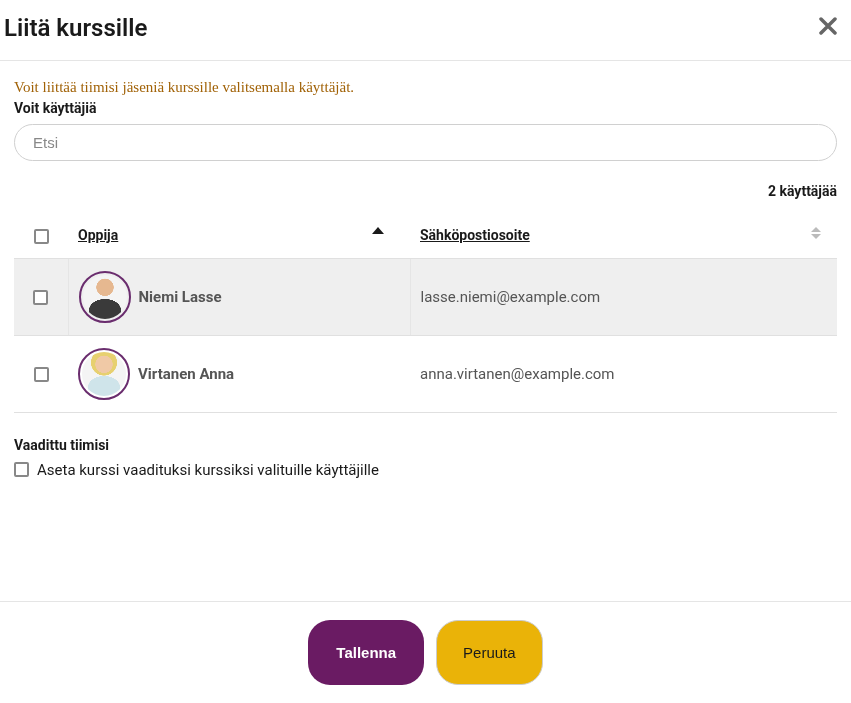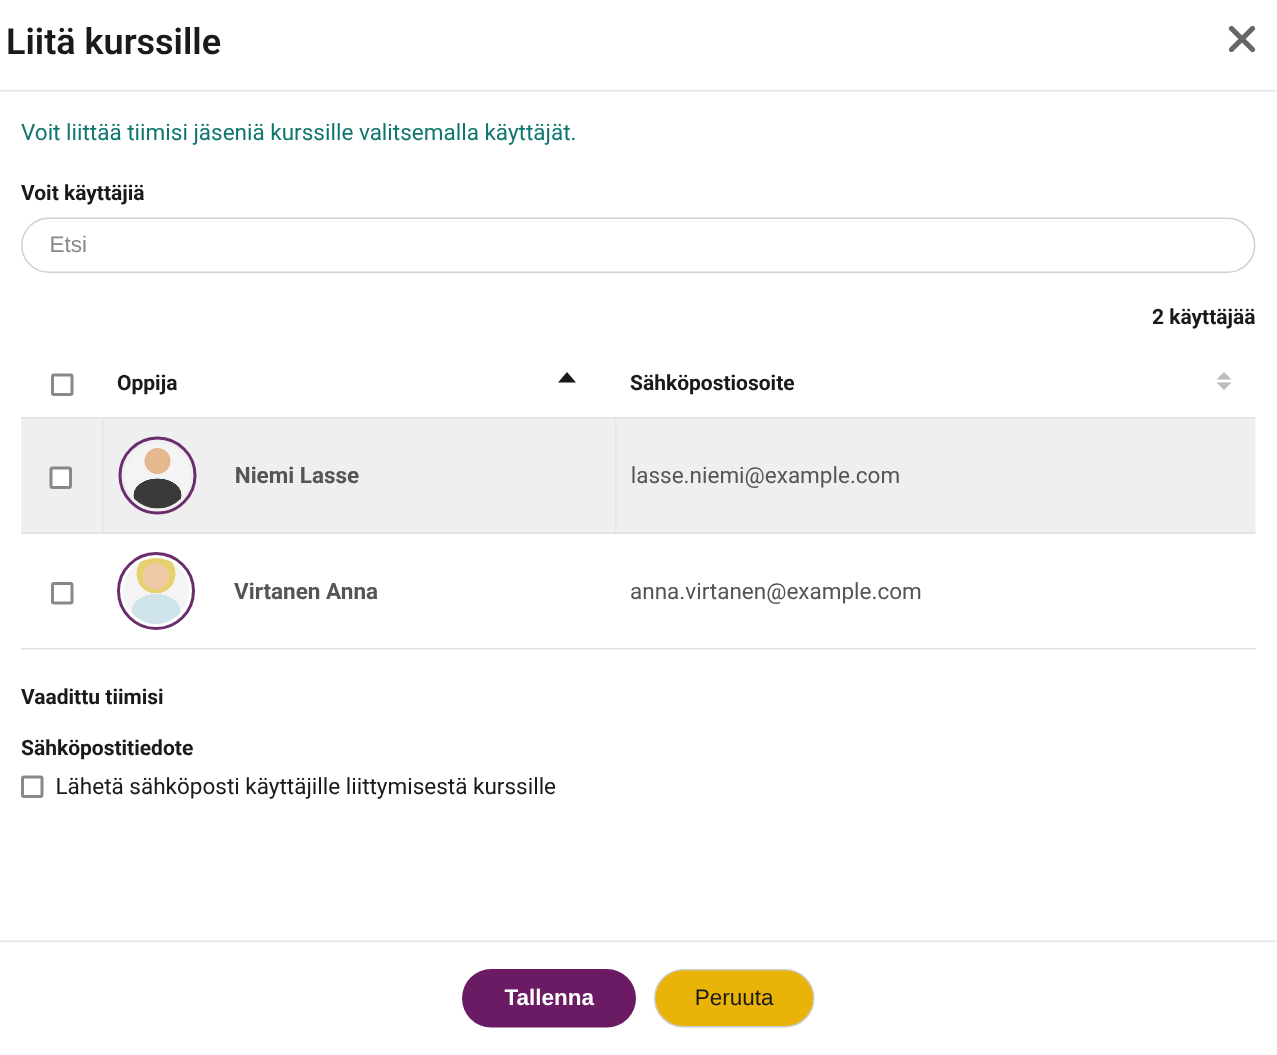--- a/index.html
+++ b/index.html
@@ -38,22 +38,23 @@
   font-size: 22px;
   line-height: 1;
 }
 .body {
   padding: 18px 14px 10px 14px;
   flex: 1;
   overflow: auto;
 }
 .intro {
   font-size: 15px;
-  color: #0f766e;
-  margin-bottom: 24px;
+  color: #a16207;
+  margin-bottom: 4px;
+  font-family: Liberation Serif, serif;
 }
 .label {
   font-weight: 700;
   font-size: 14px;
   margin-bottom: 8px;
   display: block;
 }
 .search-row {
   display: flex;
   gap: 26px;
@@ -93,20 +94,21 @@
   border-collapse: collapse;
   margin-bottom: 24px;
 }
 thead th {
   text-align: left;
   font-size: 14px;
   font-weight: 700;
   padding: 14px 10px;
   border-bottom: 1px solid #e0e0e0;
   color: #1a1a1a;
+  text-decoration: underline;
 }
 .th-chk {
   width: 54px;
   text-align: center;
 }
 .th-learner {
   width: 342px;
 }
 .sort-asc {
   display: inline-block;
@@ -164,21 +166,21 @@
   height: 15px;
   border: 2px solid #888;
   border-radius: 2px;
   background: #fff;
   cursor: pointer;
   vertical-align: middle;
 }
 .user-cell {
   display: flex;
   align-items: center;
-  gap: 26px;
+  gap: 8px;
 }
 .avatar {
   width: 52px;
   height: 52px;
   border-radius: 50%;
   border: 2px solid #6a2d6e;
   padding: 2px;
   display: block;
 }
 .avatar-inner {
@@ -220,21 +222,21 @@
   padding: 18px 0;
   display: flex;
   justify-content: center;
   gap: 12px;
 }
 .btn-primary {
   background: #6a1b63;
   color: #fff;
   border: none;
   border-radius: 22px;
-  padding: 11px 28px;
+  padding: 24px 28px;
   font-weight: 700;
   font-size: 15px;
   cursor: pointer;
 }
 .btn-secondary {
   background: #eab308;
   color: #1a1a1a;
   border: 1px solid #ccc;
   border-radius: 22px;
   padding: 10px 26px;
@@ -309,29 +311,26 @@
               <span class="user-name">Virtanen Anna</span>
             </div>
           </td>
           <td>anna.virtanen@example.com</td>
         </tr>
       </tbody>
     </table>
 
     <div class="section">
       <span class="label">Vaadittu tiimisi</span>
-    </div>
-
-    <div class="section">
-      <span class="label">Sähköpostitiedote</span>
       <div class="chk-row">
         <span class="checkbox"></span>
-        <span class="chk-label">Lähetä sähköposti käyttäjille liittymisestä kurssille</span>
+        <span class="chk-label">Aseta kurssi vaadituksi kurssiksi valituille käyttäjille</span>
       </div>
     </div>
+
   </div>
 
   <div class="footer">
     <button class="btn-primary">Tallenna</button>
     <button class="btn-secondary">Peruuta</button>
   </div>
 
 </div>
 
 </body></html>

